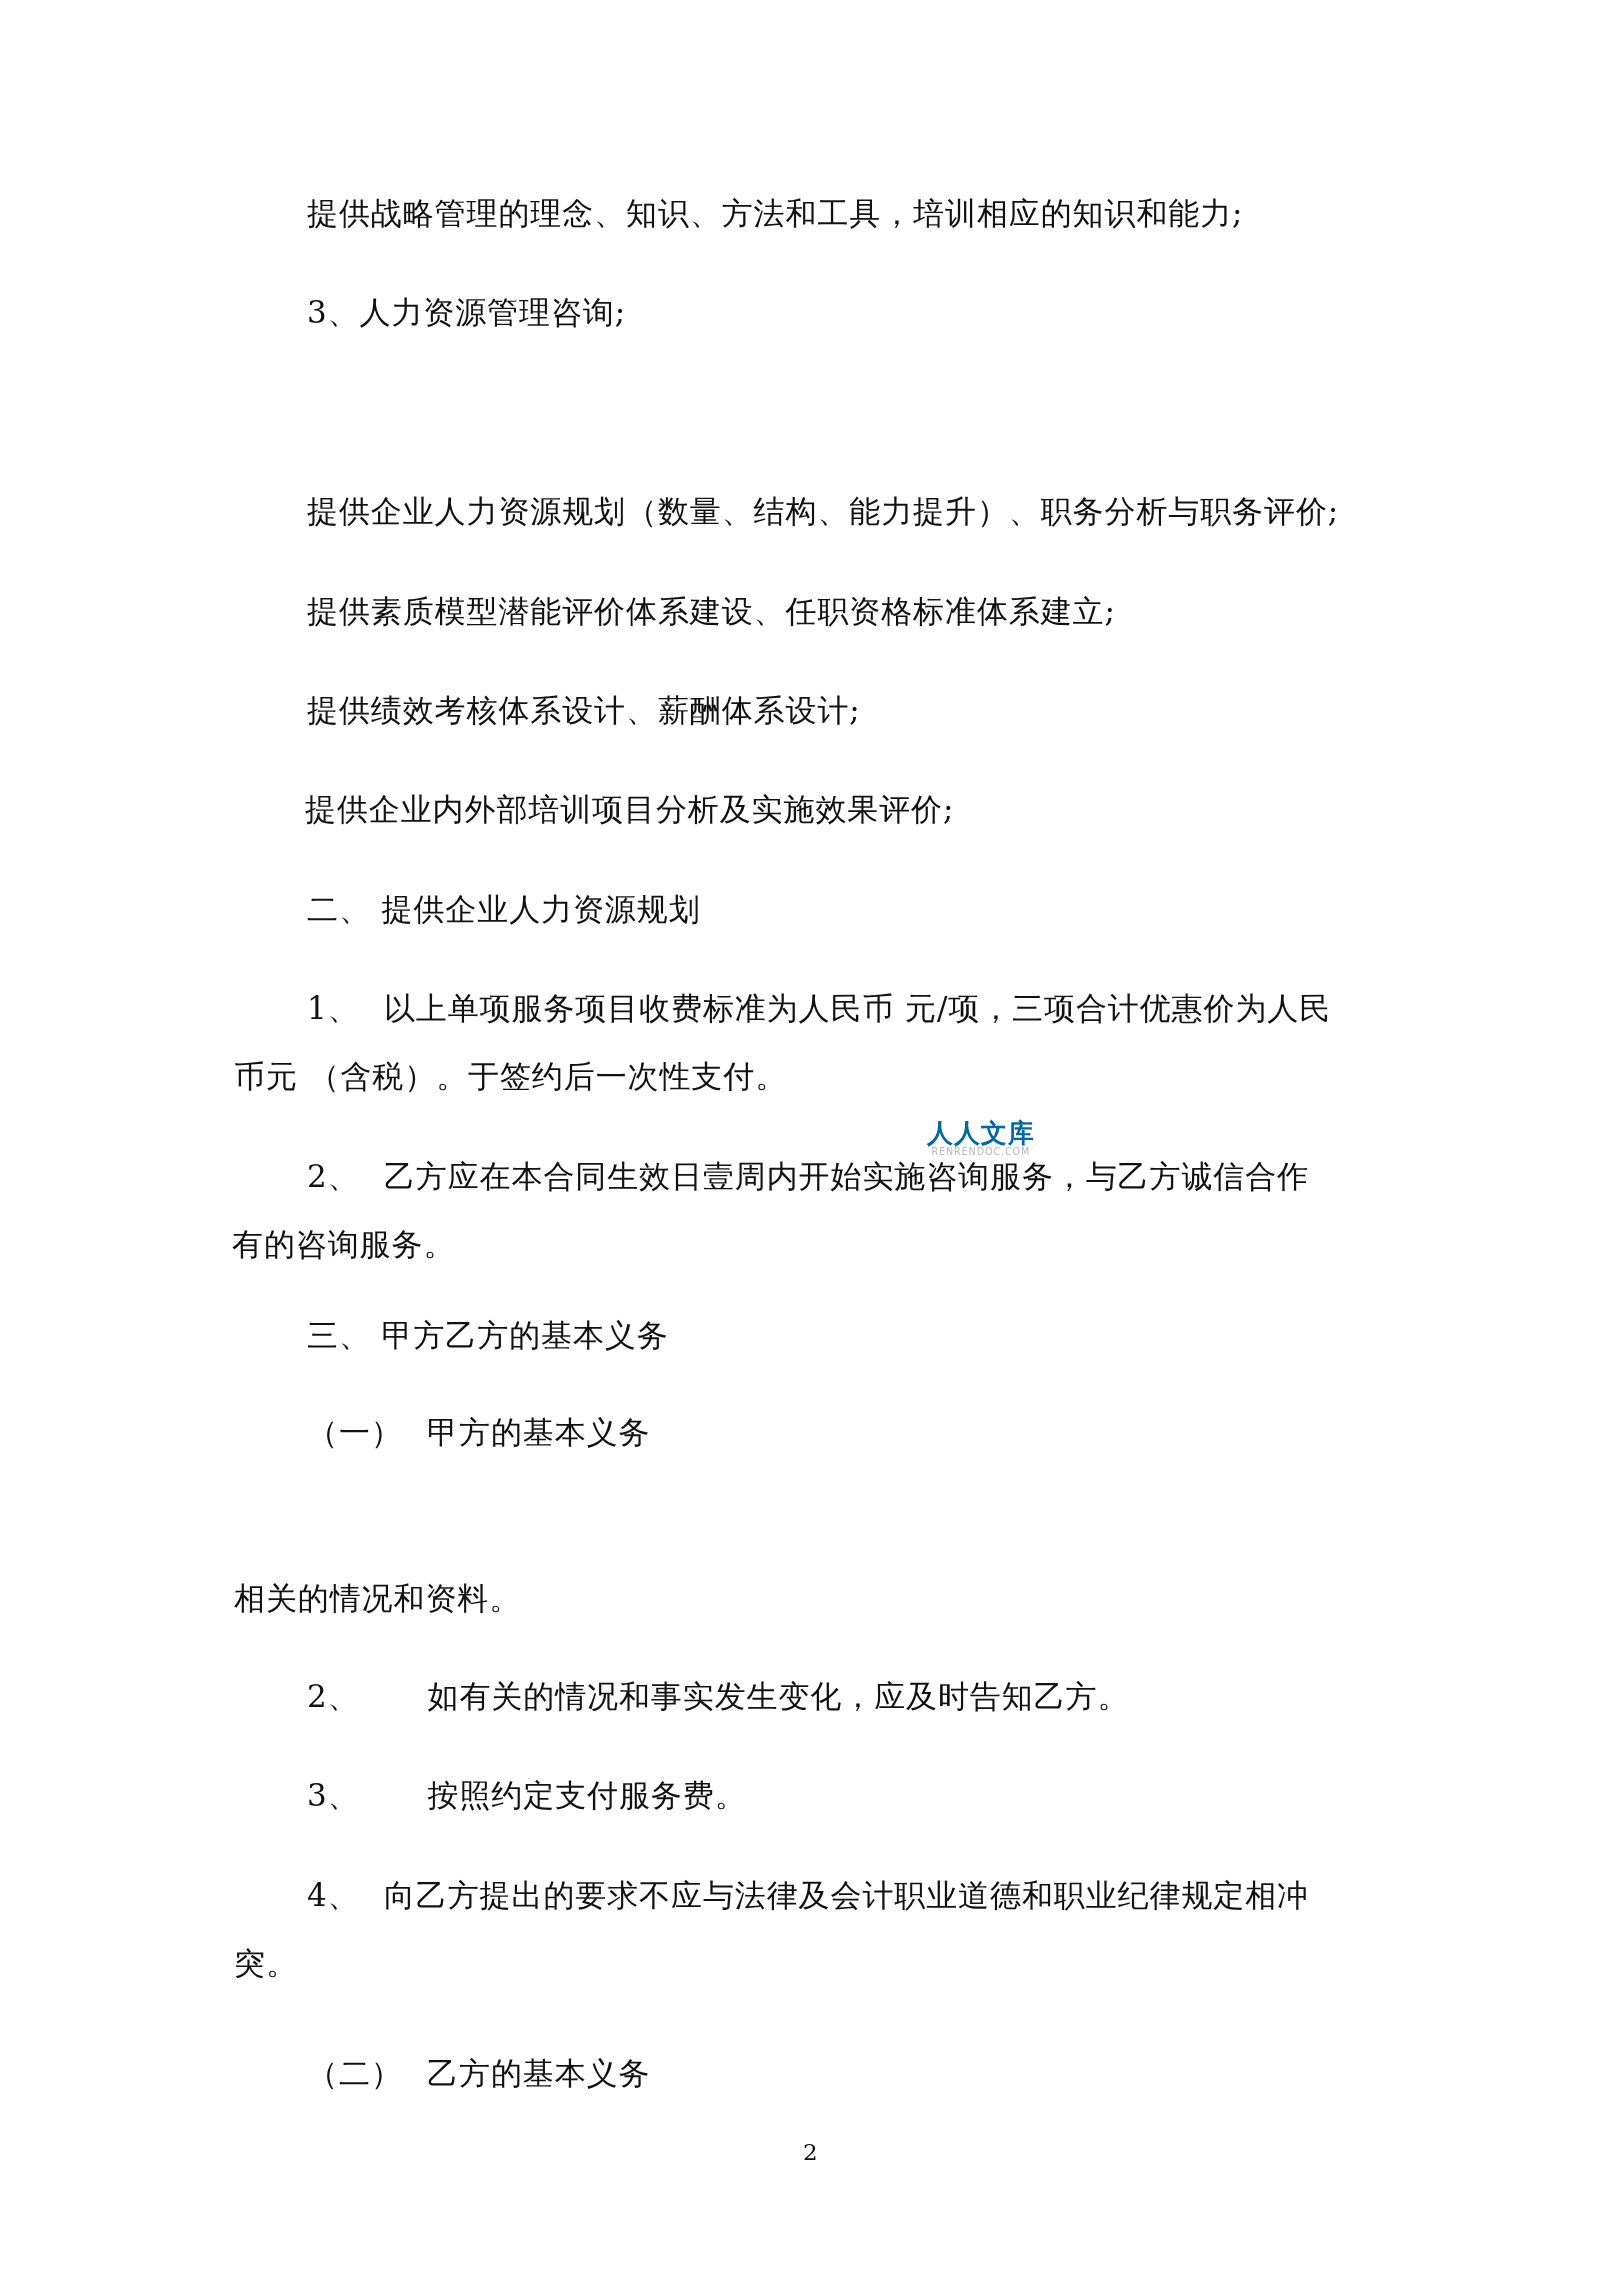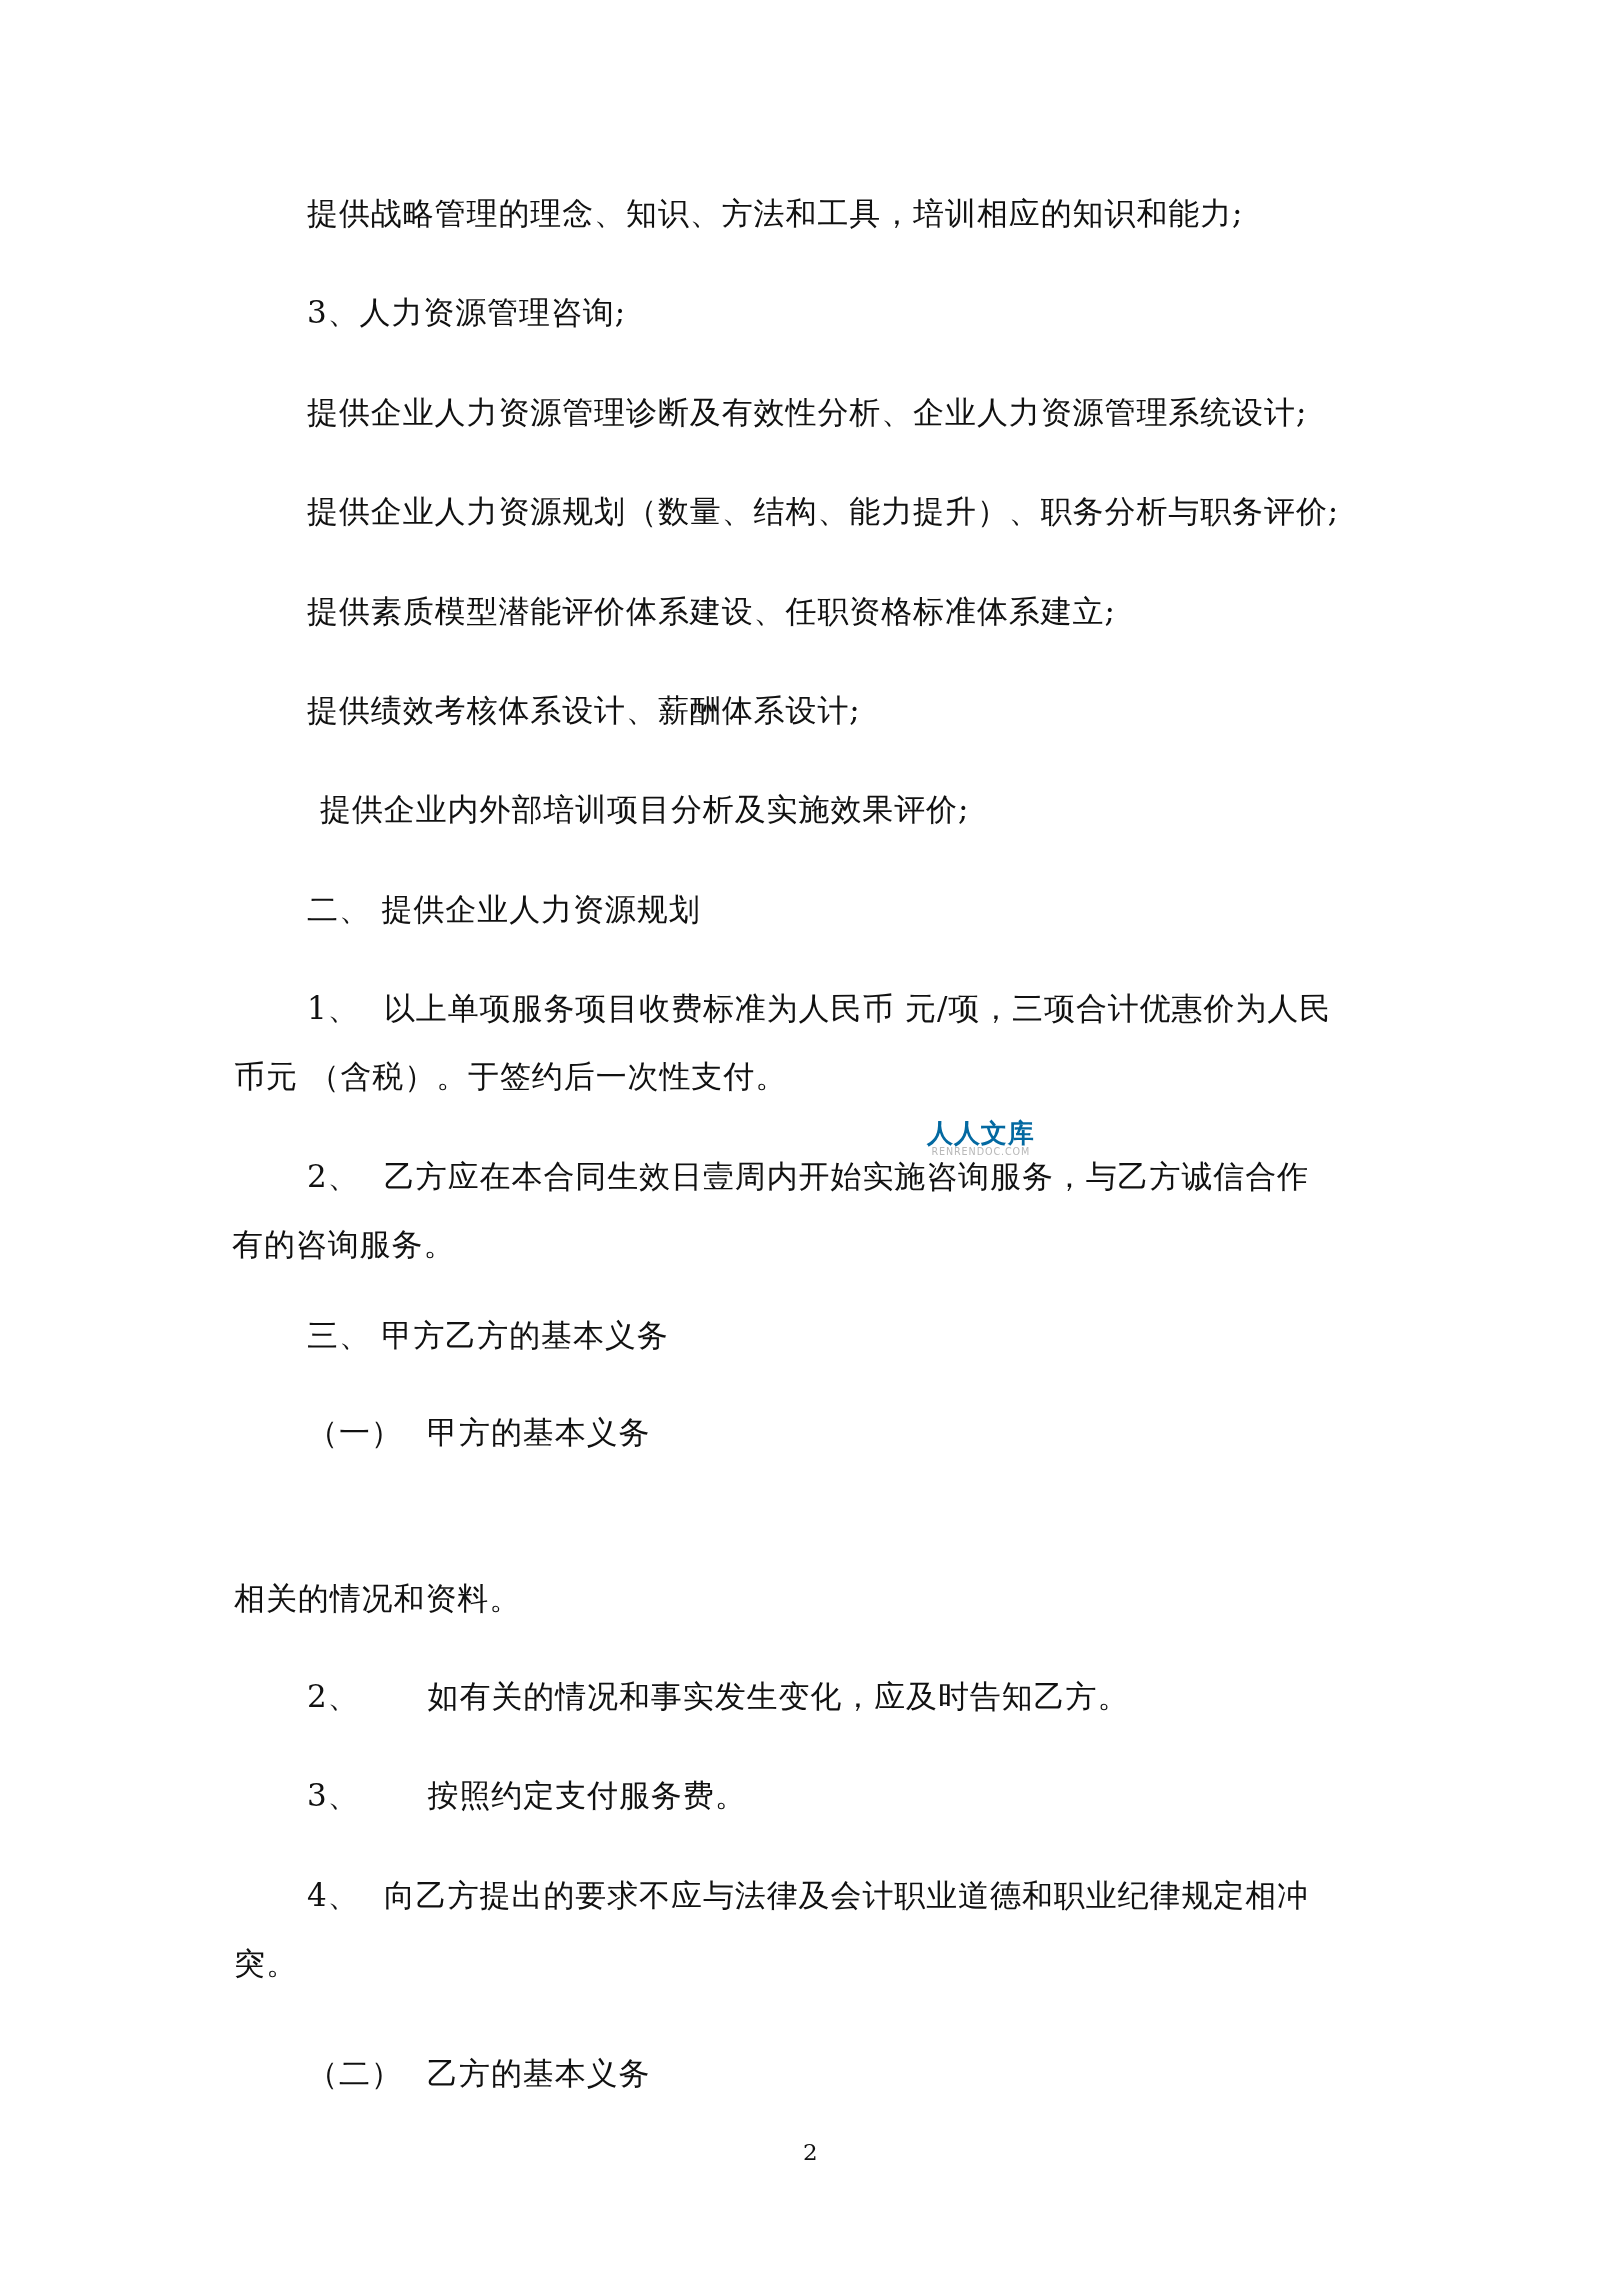--- a/index.html
+++ b/index.html
@@ -21,37 +21,34 @@
 <div class="page">
 
   <div class="line" style="left:307px; top:194px;">
     <span>提供战略管理的理念、知识、方法和工具，培训相应的知识和能力;</span>
   </div>
 
   <div class="line" style="left:307px; top:293px;">
     <span>3、人力资源管理咨询;</span>
   </div>
 
-  <div class="line" style="left:307px; top:393px;">
-    <span>提供企业人力资源管理诊断及有效性分析、企业人力资源管理系统设计;</span>
-  </div>
 
   <div class="line" style="left:307px; top:492px;">
     <span>提供企业人力资源规划（数量、结构、能力提升）、职务分析与职务评价;</span>
   </div>
 
   <div class="line" style="left:307px; top:592px;">
     <span>提供素质模型潜能评价体系建设、任职资格标准体系建立;</span>
   </div>
 
   <div class="line" style="left:307px; top:691px;">
     <span>提供绩效考核体系设计、薪酬体系设计;</span>
   </div>
 
-  <div class="line" style="left:320px; top:790px;">
+  <div class="line" style="left:305px; top:790px;">
     <span>提供企业内外部培训项目分析及实施效果评价;</span>
   </div>
 
   <div class="line" style="left:307px; top:890px;">
     <span>二、 提供企业人力资源规划</span>
   </div>
 
   <div class="line" style="left:307px; top:989px;">
     <span class="num">1、</span><span class="gap-s"></span><span>以上单项服务项目收费标准为人民币  元/项，三项合计优惠价为人民</span>
   </div>

